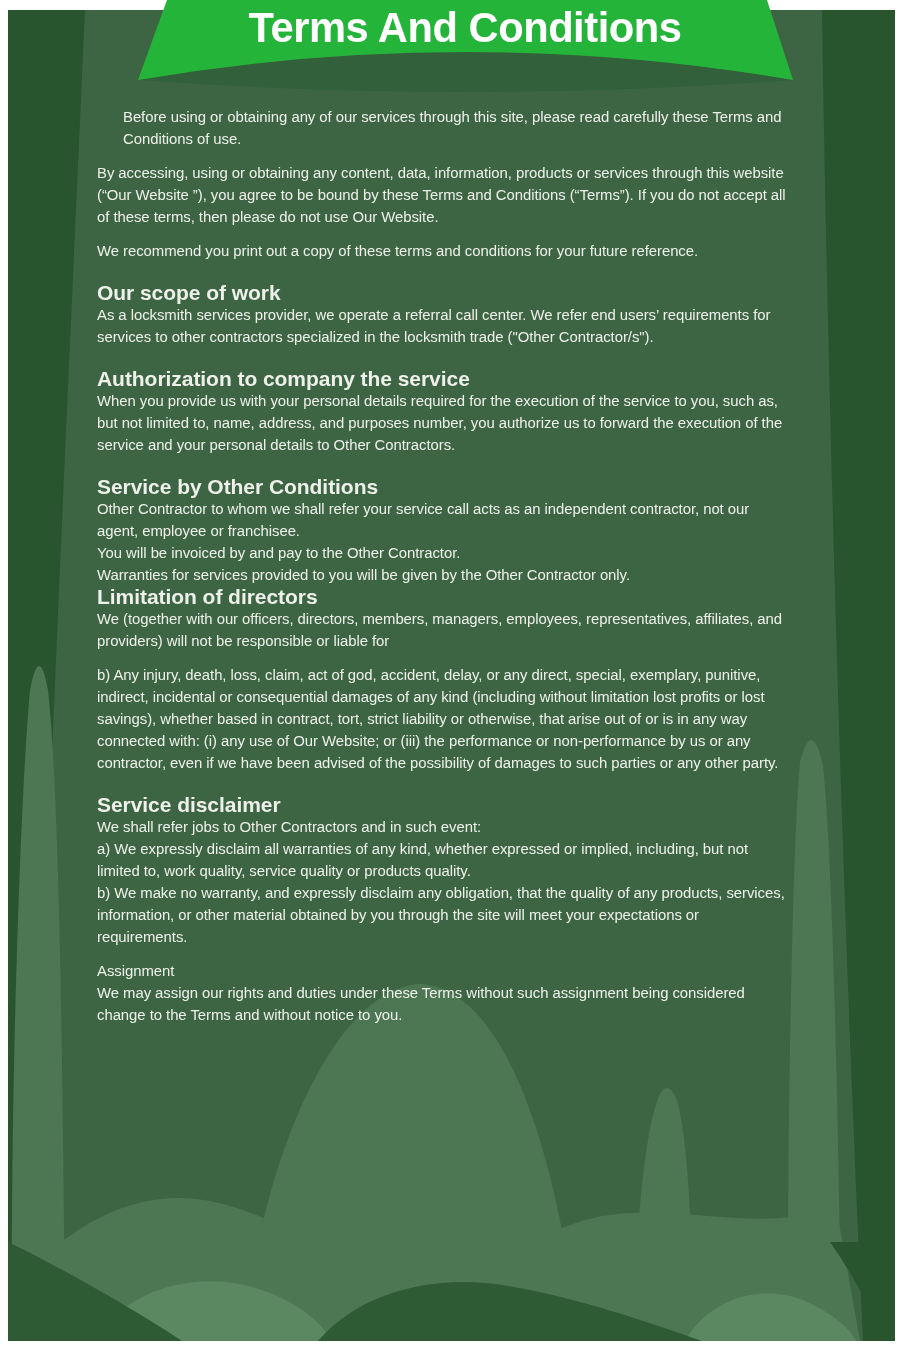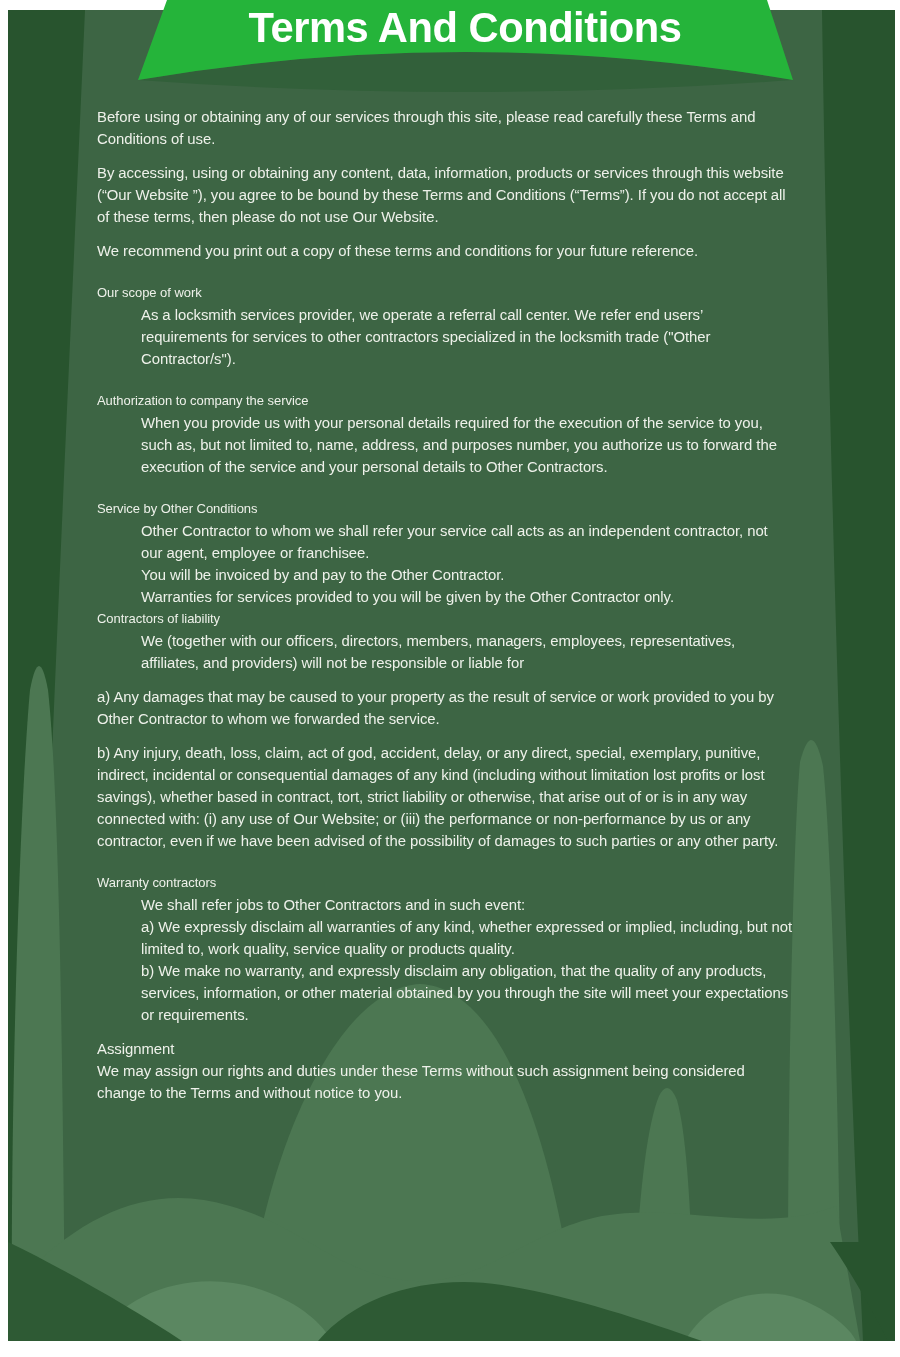--- a/index.html
+++ b/index.html
@@ -39,23 +39,23 @@
   .terms-content{
     position:absolute;
     left:97px;top:106px;width:695px;
     color:var(--text);
     font-size:14.9px;
     line-height:22px;
     letter-spacing:-0.05px;
   }
   .block{white-space:pre-line;}
   .block.paragraph{margin-top:12px;}
-  .block.heading{margin-top:20px;font-weight:normal;font-size:13px;}
-  .block.heading + .block.paragraph{margin-top:0;margin-left:44px;}
-  .block:first-child{margin-top:0;}
+  .block.heading{margin-top:20px;font-weight:bold;font-size:21px;}
+  .block.heading + .block.paragraph{margin-top:0;}
+  .block:first-child{margin-top:0;margin-left:26px;}
   .block.tight{margin-top:0;}
 </style>
 </head>
 <body>
 
 <svg class="art" viewBox="0 0 900 1357" xmlns="http://www.w3.org/2000/svg" aria-hidden="true">
 
   <rect x="8" y="10" width="887" height="1331" style="fill:var(--dark)"></rect>
 
   <path style="fill:var(--panel)" d="M85,10 C70,350 48,800 30,1341 L863,1341 C842,900 828,400 822,10 Z"></path>
@@ -86,23 +86,22 @@
     <div class="block paragraph">By accessing, using or obtaining any content, data, information, products or services through this website (“Our Website ”), you agree to be bound by these Terms and Conditions (“Terms”). If you do not accept all of these terms, then please do not use Our Website.</div>
     <div class="block paragraph">We recommend you print out a copy of these terms and conditions for your future reference.</div>
     <div class="block heading">Our scope of work</div>
     <div class="block paragraph">As a locksmith services provider, we operate a referral call center. We refer end users’ requirements for services to other contractors specialized in the locksmith trade ("Other Contractor/s").</div>
     <div class="block heading">Authorization to company the service</div>
     <div class="block paragraph">When you provide us with your personal details required for the execution of the service to you, such as, but not limited to, name, address, and purposes number, you authorize us to forward the execution of the service and your personal details to Other Contractors.</div>
     <div class="block heading">Service by Other Conditions</div>
     <div class="block paragraph">Other Contractor to whom we shall refer your service call acts as an independent contractor, not our agent, employee or franchisee.
 You will be invoiced by and pay to the Other Contractor.
 Warranties for services provided to you will be given by the Other Contractor only.</div>
-    <div class="block heading tight">Contractors of liability</div>
+    <div class="block heading tight">Limitation of directors</div>
     <div class="block paragraph">We (together with our officers, directors, members, managers, employees, representatives, affiliates, and providers) will not be responsible or liable for</div>
-    <div class="block paragraph">a) Any damages that may be caused to your property as the result of service or work provided to you by Other Contractor to whom we forwarded the service.</div>
     <div class="block paragraph">b) Any injury, death, loss, claim, act of god, accident, delay, or any direct, special, exemplary, punitive, indirect, incidental or consequential damages of any kind (including without limitation lost profits or lost savings), whether based in contract, tort, strict liability or otherwise, that arise out of or is in any way connected with: (i) any use of Our Website; or (iii) the performance or non-performance by us or any contractor, even if we have been advised of the possibility of damages to such parties or any other party.</div>
-    <div class="block heading">Warranty contractors</div>
+    <div class="block heading">Service disclaimer</div>
     <div class="block paragraph">We shall refer jobs to Other Contractors and in such event:
 a) We expressly disclaim all warranties of any kind, whether expressed or implied, including, but not limited to, work quality, service quality or products quality.
 b) We make no warranty, and expressly disclaim any obligation, that the quality of any products, services, information, or other material obtained by you through the site will meet your expectations or requirements.</div>
     <div class="block paragraph">Assignment
 We may assign our rights and duties under these Terms without such assignment being considered change to the Terms and without notice to you.</div>
   </div>
 
 </body></html>

